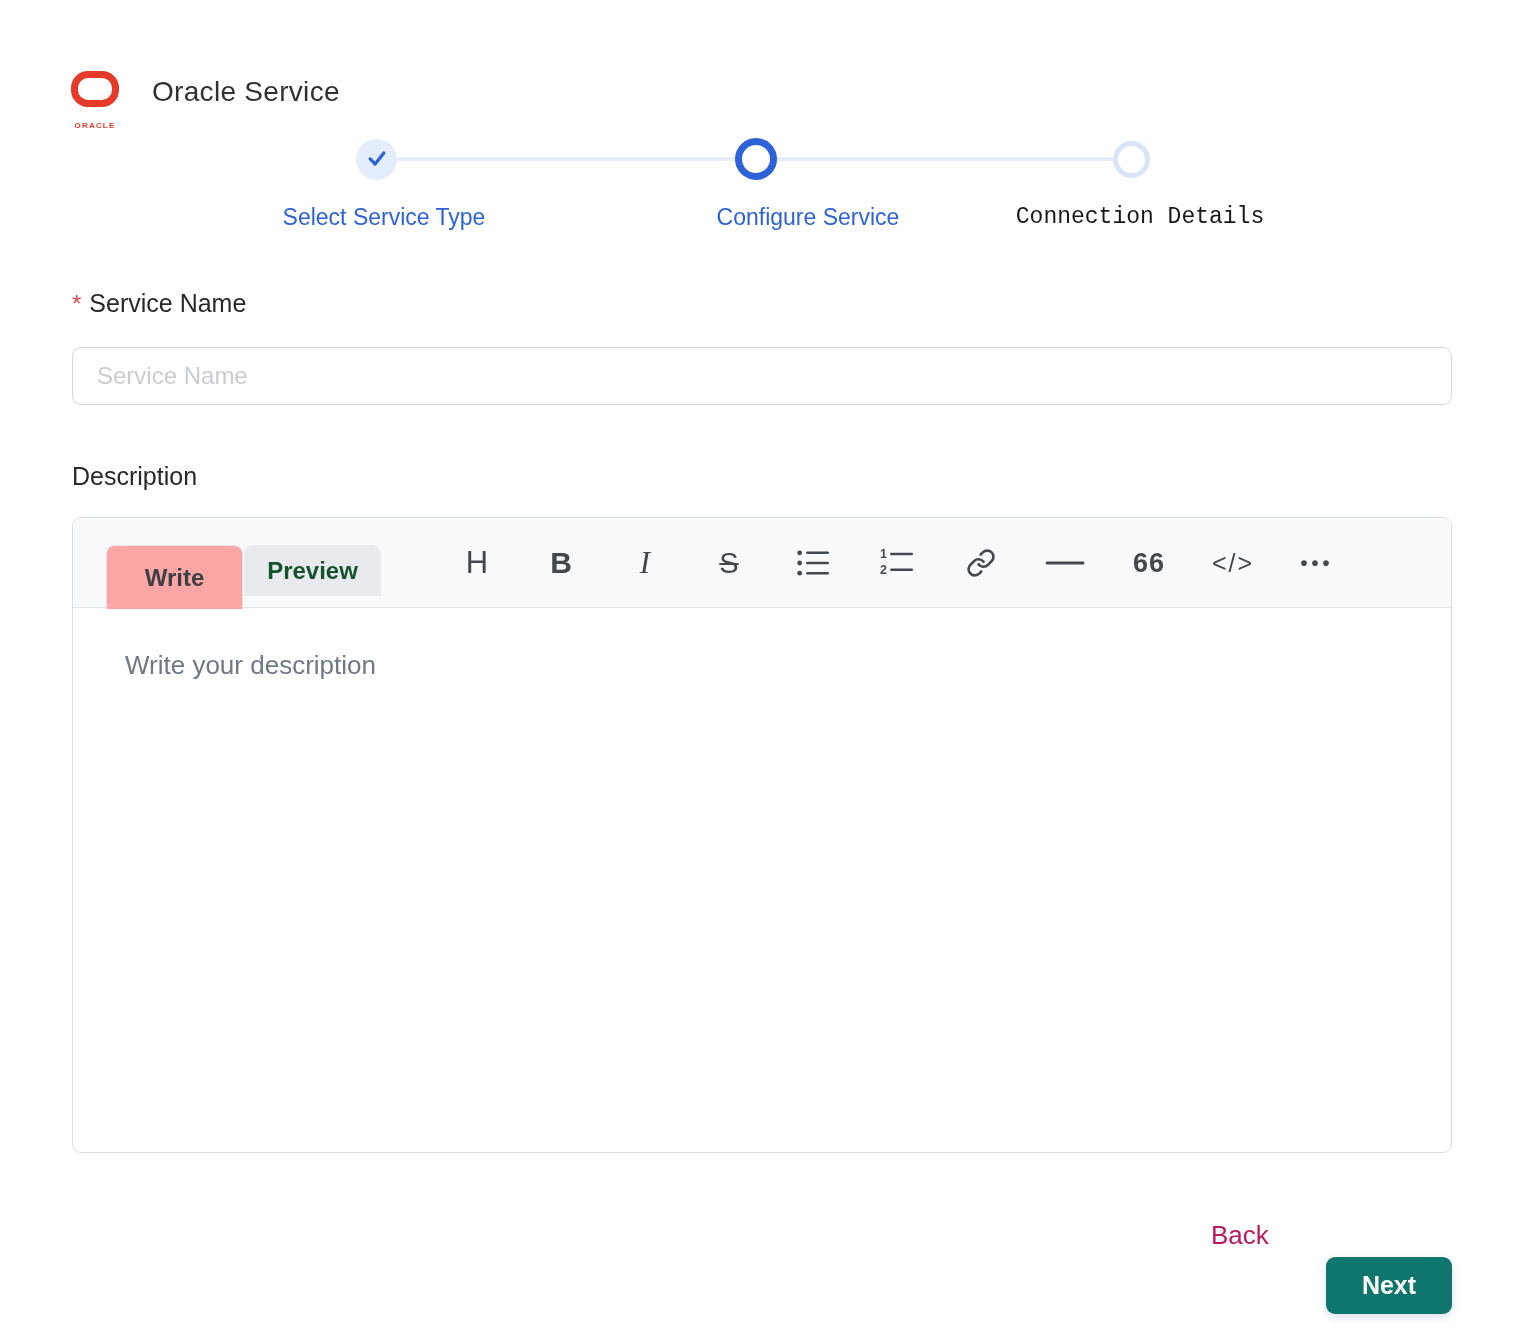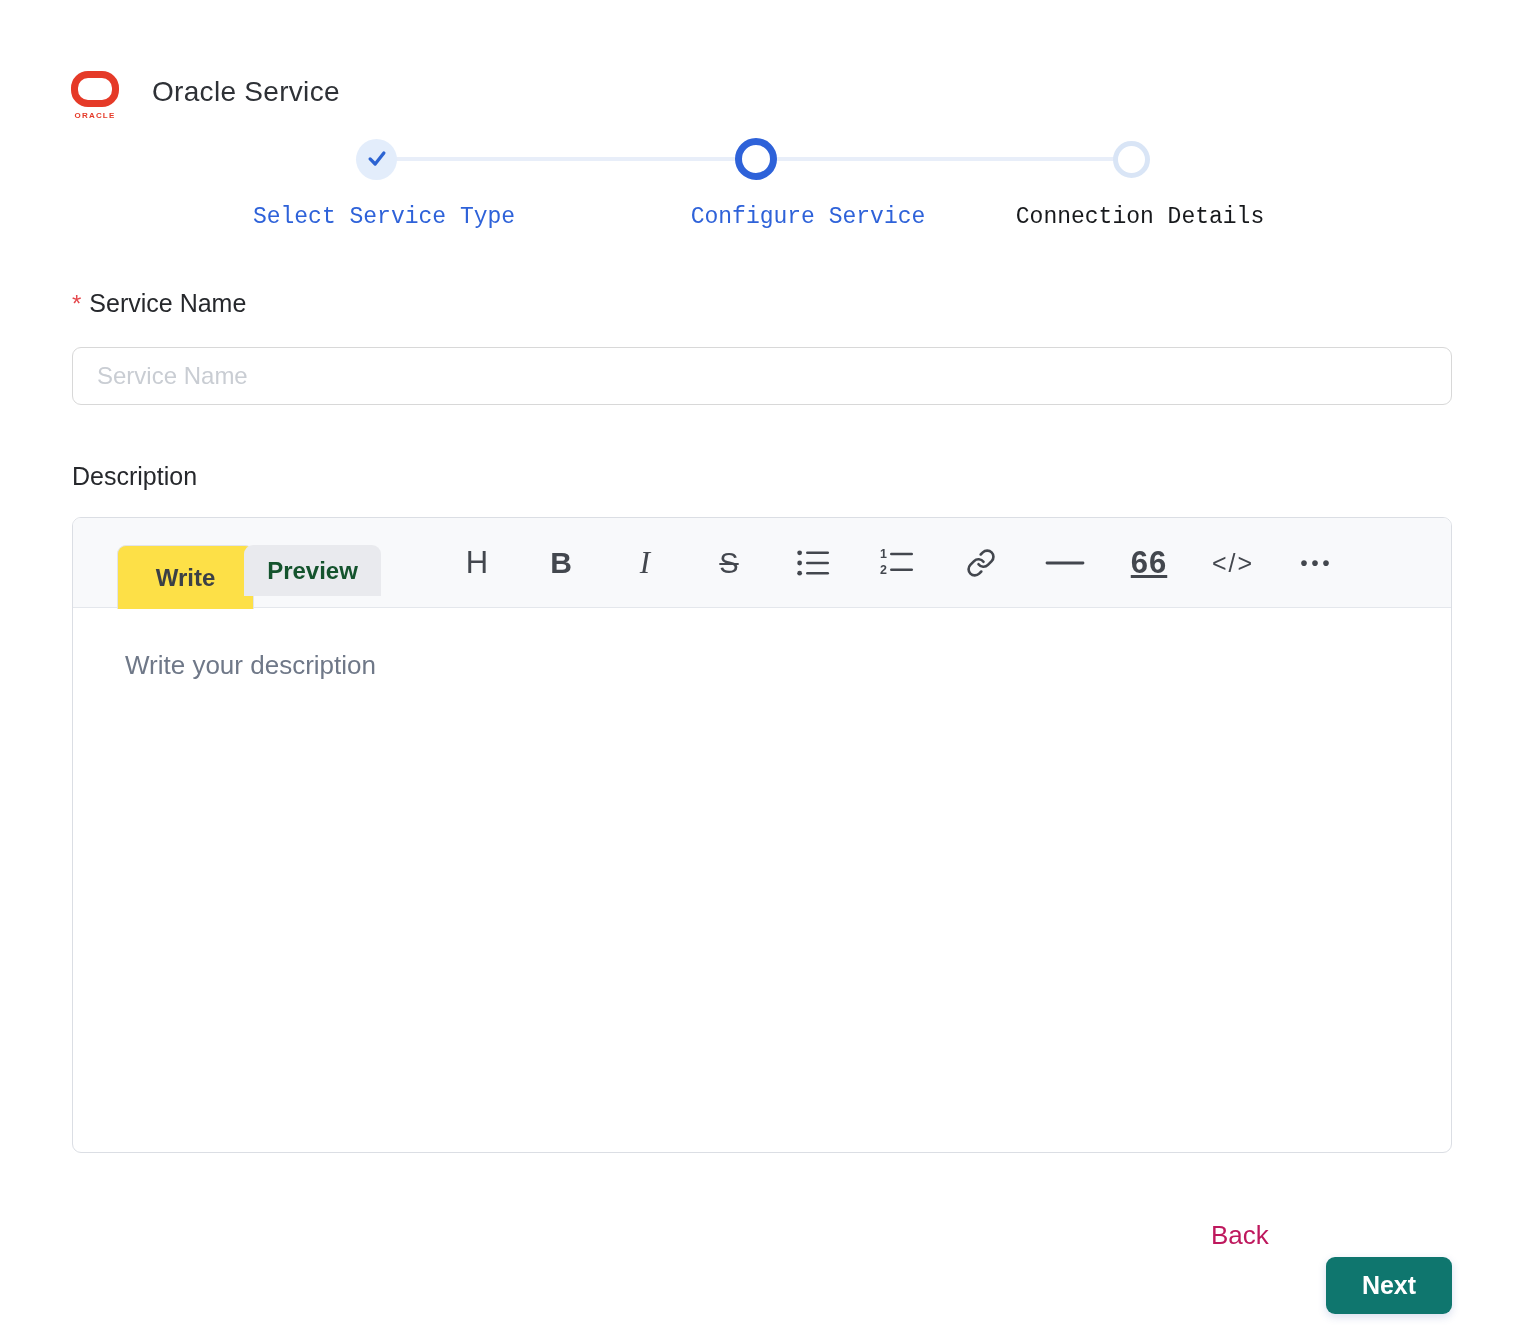--- a/index.html
+++ b/index.html
@@ -9,21 +9,21 @@
     font-family:"Liberation Sans", sans-serif; color:#26282c; overflow:hidden;
   }
 
   
   .logo { position:absolute; left:70px; top:71px; width:50px; text-align:center; }
   .logo-ring {
     width:48px; height:36px; margin:0 auto;
     border:7px solid #e53a28; border-radius:17px; background:#fff;
   }
   .logo-word {
-    margin-top:4px; font-size:8px; font-weight:700; letter-spacing:1.2px;
+    margin-top:14px; font-size:8px; font-weight:700; letter-spacing:1.2px;
     color:#e53a28; white-space:nowrap;
   }
   .page-title {
     position:absolute; left:152px; top:76px;
     font-size:28px; font-weight:500; color:#2e3136; letter-spacing:0.3px;
   }
 
   
   .stepper-line {
     position:absolute; left:378px; top:157px; width:754px; height:4px;
@@ -39,21 +39,21 @@
     border:7px solid #2e62d9; cursor:pointer;
   }
   .step-upcoming {
     left:1113px; top:141px; width:37px; height:37px;
     border:5px solid #d9e5f6; cursor:pointer;
   }
   .step-label {
     position:absolute; top:204px; transform:translateX(-50%);
     font-size:23px; font-weight:500; white-space:nowrap; cursor:pointer;
   }
-  .step-label.blue { color:#2e62d9;font-family:Liberation Mono, monospace; }
+  .step-label.blue { color:#2e62d9; }
   .step-label.dark { color:#17191c;font-family:Liberation Mono, monospace; }
   .sl-1 { left:384px; } .sl-2 { left:761px;margin-left:47px; } .sl-3 { left:1140px; }
 
   
   .field-label {
     position:absolute; left:72px; font-size:25px; font-weight:500; color:#26282c;
   }
   .req { color:#e5484d; margin-right:8px; font-size:24px; }
   .lbl-service { top:289px; }
   .lbl-desc { top:462px; }
@@ -74,39 +74,39 @@
   .editor-header {
     position:relative; height:90px; background:#f8f9fb;
     border-bottom:1px solid #e4e7ec; border-radius:8px 8px 0 0;
   }
   .tab {
     position:absolute; top:27px; height:64px; width:137px;
     display:flex; align-items:center; justify-content:center;
     font-size:24px; border-radius:9px 9px 0 0; cursor:pointer; z-index:2;
   }
   .tab-write {
-    left:44px; background:#fde047; color:#3b4046; font-weight:600;
+    left:33px; background:#fca5a5; color:#3b4046; font-weight:600;
     border:1px solid #e2e4e9; border-bottom:none;
   }
   .tab-preview {
     left:171px; top:27px; height:51px; background:#e9eaee; color:#14532d; font-weight:700;
   }
   .toolbar {
     position:absolute; left:362px; top:0; height:90px; display:flex; align-items:center;
   }
   .tool {
     width:84px; height:90px; display:flex; align-items:center; justify-content:center;
     color:#43474e; cursor:pointer;
   }
   .tool svg { stroke:#43474e; }
   .g-h    { font-size:31px; font-weight:400; }
   .g-b    { font-size:30px; font-weight:700; }
   .g-i    { font-family:"Liberation Serif", serif; font-style:italic; font-size:31px; }
   .g-s    { font-size:29px; text-decoration:line-through; }
-  .g-quote{ font-size:31px; font-weight:600; letter-spacing:1px;text-decoration:underline; }
+  .g-quote{ font-size:27px; font-weight:600; letter-spacing:1px; }
   .g-code { font-size:25px; font-weight:500; letter-spacing:2px; }
   .g-more { font-size:20px; font-weight:700; letter-spacing:4px; line-height:1; }
 
   .editor-body { position:relative; height:544px;text-decoration:underline; }
   .desc-area {
     width:100%; height:100%; border:none; outline:none; resize:none;
     padding:42px 52px; font-family:"Liberation Sans", sans-serif;
     font-size:26px; color:#3a414e; background:transparent; border-radius:0 0 8px 8px;
   }
   .desc-area::placeholder { color:#6f7888; opacity:1; }

